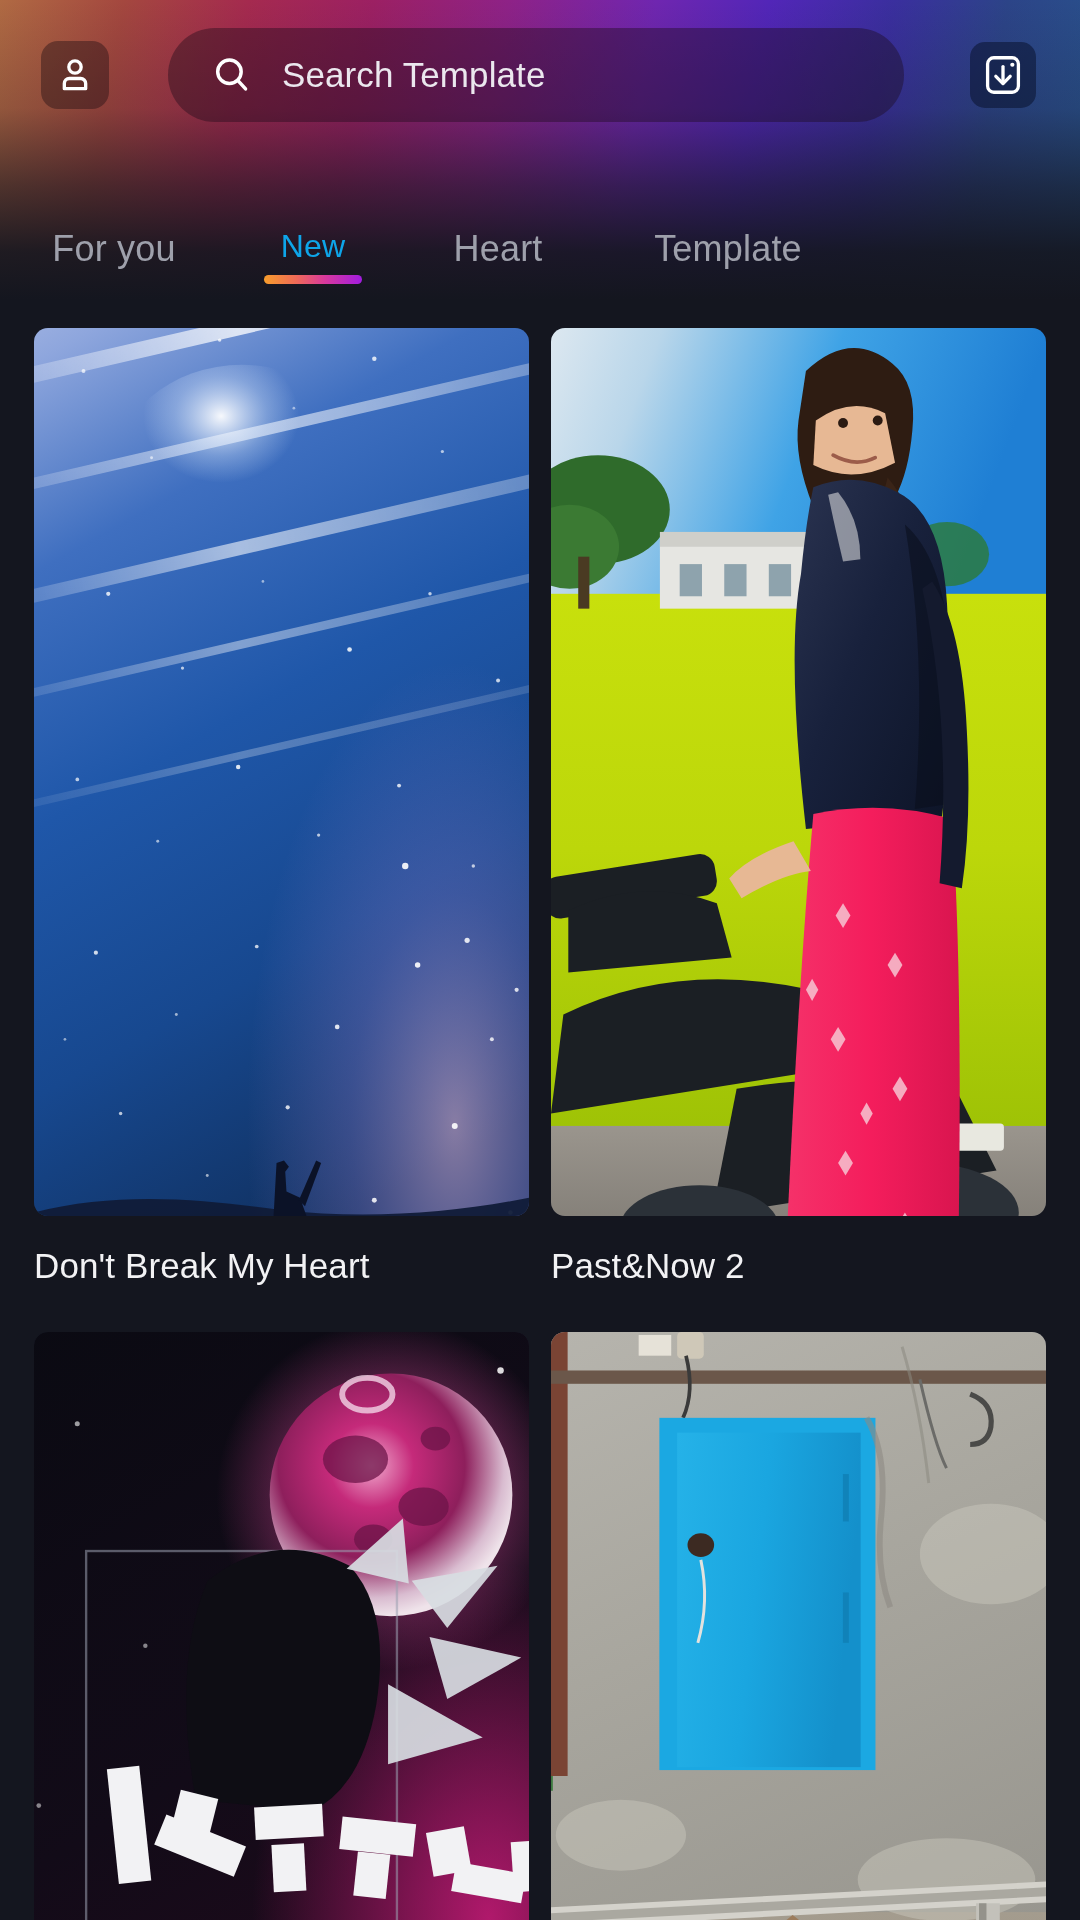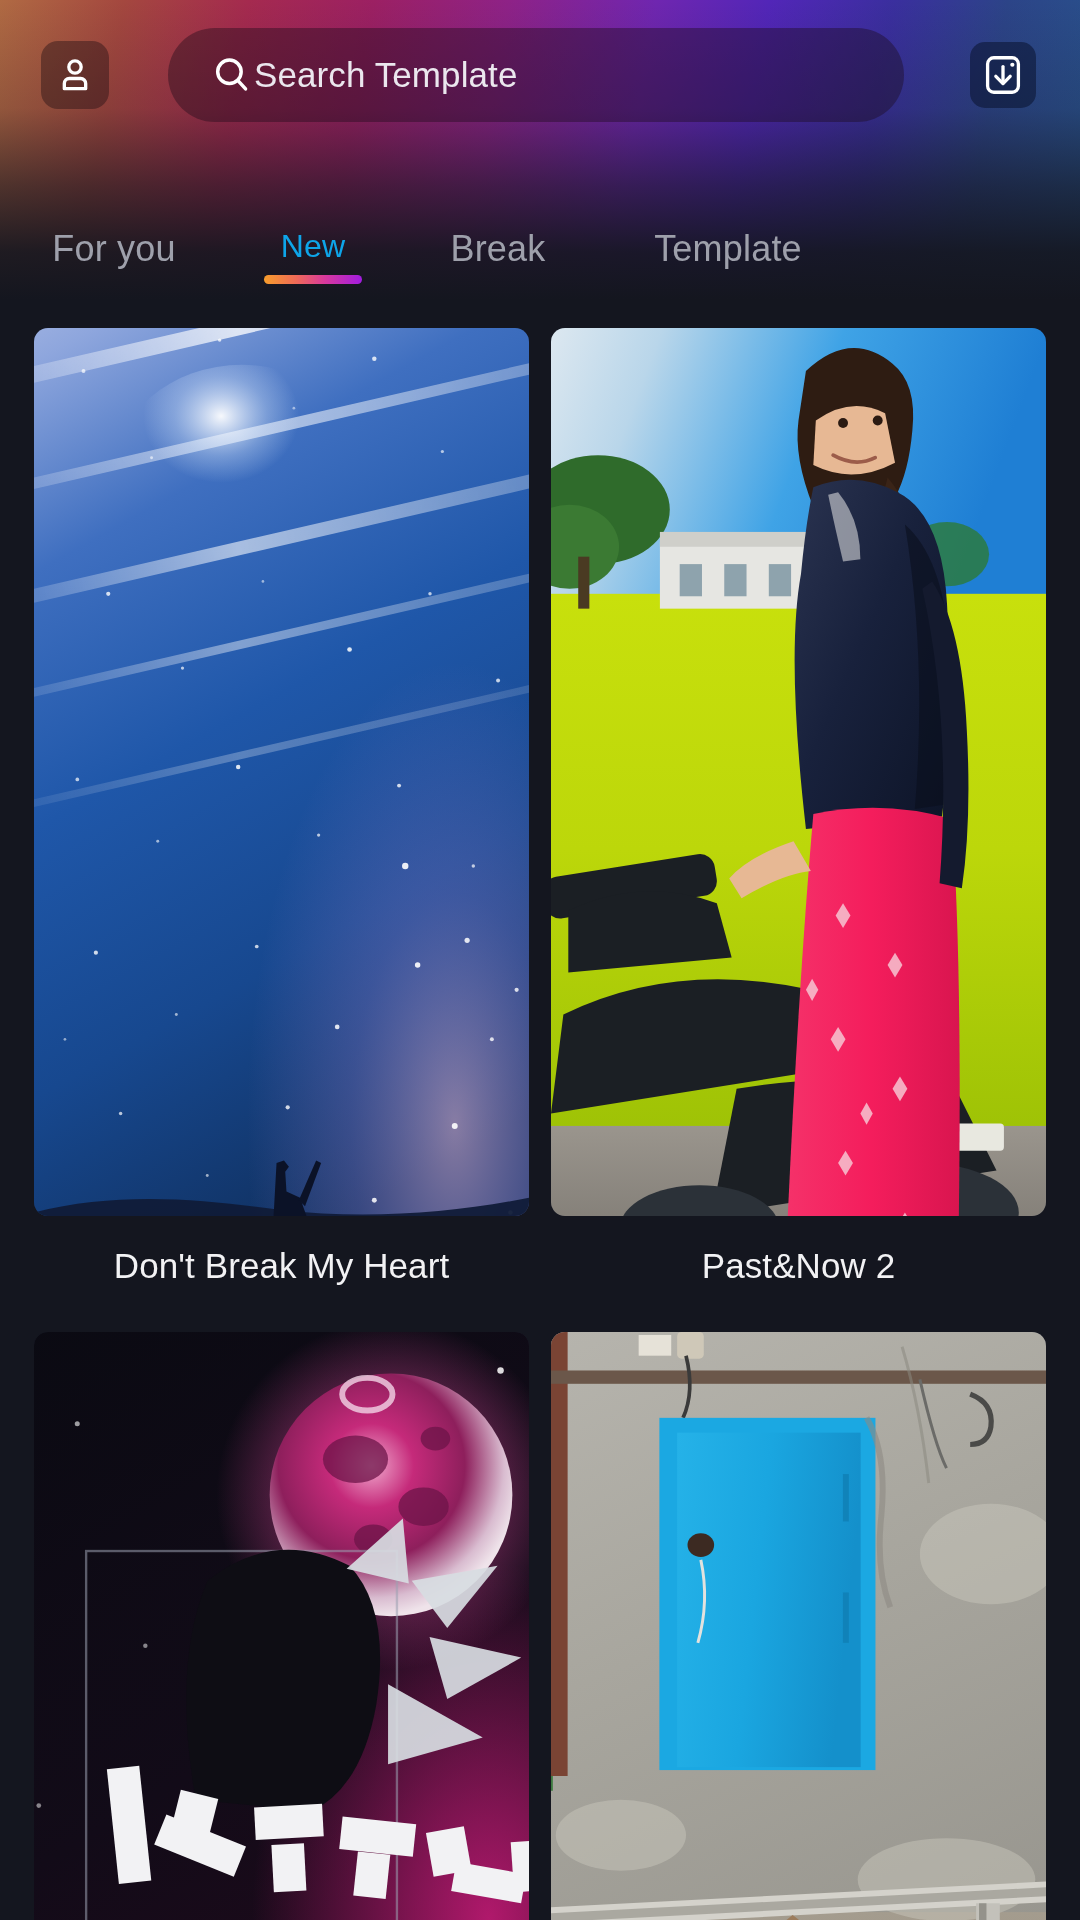--- a/index.html
+++ b/index.html
@@ -43,21 +43,21 @@
     background:rgba(30,14,20,0.42);
     display:flex; align-items:center; justify-content:center;
   }
   .profile-btn svg { width:40px; height:40px; display:block; }
 
   .search-bar {
     position:absolute; left:168px; top:0;
     width:736px; height:94px;
     border-radius:47px;
     background:rgba(28,10,26,0.40);
-    display:flex; align-items:center; padding-left:42px; 
+    display:flex; align-items:center; padding-left:42px; gap:28px;
   }
   .search-icon { width:44px; height:44px; flex:0 0 auto; }
   .search-placeholder {
     font-size:35px; color:#ebe7ee; letter-spacing:.1px; white-space:nowrap;
   }
 
   .download-btn {
     position:absolute; right:44px; top:0;
     width:66px; height:66px; margin-top:14px;
     border-radius:15px;
@@ -84,21 +84,21 @@
     background:linear-gradient(90deg,#f79d2c 0%,#ef6a58 33%,#d9399c 62%,#a21ce0 100%);
   }
   .tab-underline.hidden { visibility:hidden; }
 
   
   .grid {
     position:absolute; top:328px; left:0; width:1080px;
     display:grid; grid-template-columns:1fr 1fr;
     column-gap:22px; row-gap:0; padding:0 34px;
   }
-  .card { width:100%;text-align:center; }
+  .card { width:100%; }
   .thumb {
     width:100%; height:888px; border-radius:14px;
     overflow:hidden; position:relative; background:#1d2230;
   }
   .card-title {
     margin-top:30px; margin-bottom:46px;
     font-size:35px; color:#f2f2f4; letter-spacing:.1px;
     white-space:nowrap; overflow:hidden; text-overflow:ellipsis;
   }
   .thumb svg { display:block; width:100%; height:100%; }
@@ -149,21 +149,21 @@
   <div class="tabs">
     <div class="tab" style="left:0;width:228px">
       <span class="tab-label">For you</span>
       <span class="tab-underline hidden"></span>
     </div>
     <div class="tab active" style="width:170px">
       <span class="tab-label">New</span>
       <span class="tab-underline"></span>
     </div>
     <div class="tab" style="width:200px">
-      <span class="tab-label">Break</span>
+      <span class="tab-label">Heart</span>
       <span class="tab-underline hidden"></span>
     </div>
     <div class="tab" style="width:260px">
       <span class="tab-label">Template</span>
       <span class="tab-underline hidden"></span>
     </div>
   </div>
 
   <div class="grid">
 

